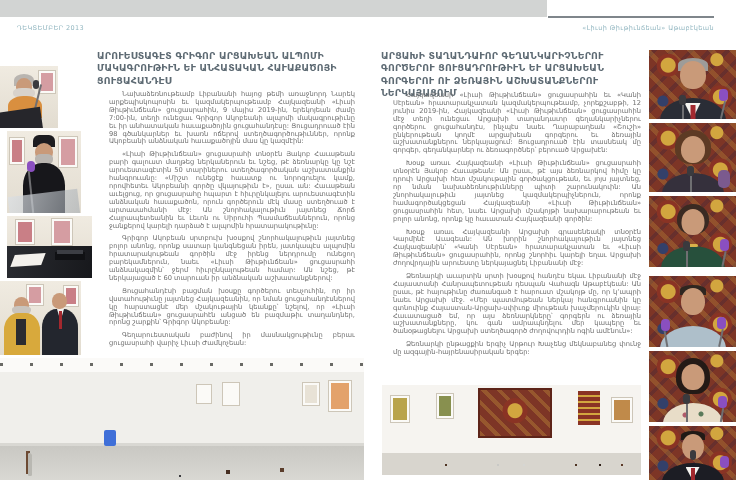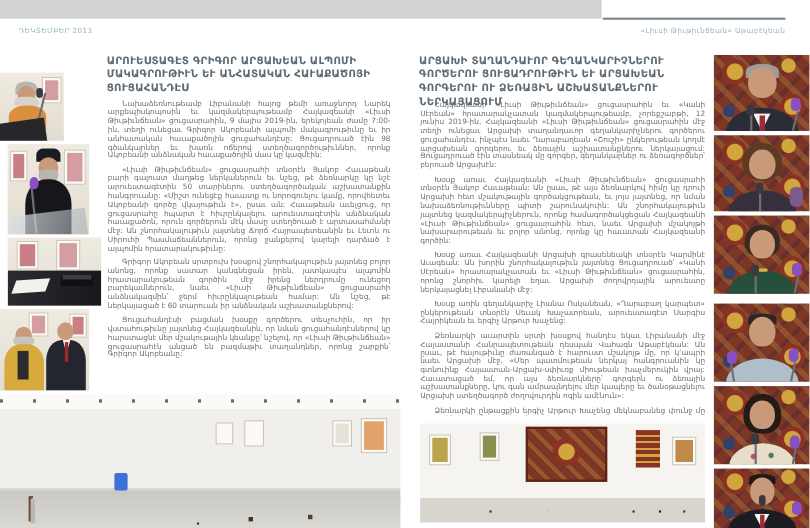--- a/index.html
+++ b/index.html
@@ -16,21 +16,21 @@
   .toprule{left:548px;top:16px;width:166px;height:2px;background:#7f868b;}
   .meta{font-size:6.5px;color:#93b7c1;letter-spacing:.4px;}
   .meta-left{left:17px;top:24px;}
   .meta-right{top:24px;right:22px;text-align:right;}
 
   
   .title{font-weight:bold;color:#5d6a73;font-size:9.3px;line-height:1.32;letter-spacing:.2px;}
   .title-left{left:97px;top:50px;width:262px;}
   .title-right{left:381px;top:50px;width:263px;}
   .bodycol{font-size:6.7px;line-height:1.18;color:#6e6e6e;text-align:justify;overflow:hidden;}
-  .bodycol p{margin:0 0 5px 1px;text-indent:13px;}
+  .bodycol p{margin:0 0 5px 12px;text-indent:13px;}
   .body-left{left:97px;top:91px;width:258px;height:256px;}
   .body-right{left:381px;top:92px;width:260px;height:286px;}
 
   
   .ph{position:absolute;overflow:hidden;background:#e8e4da;}
 
   
   .wallph{background:linear-gradient(#f0ebe1,#e2dcd0);}
   .frame{background:#fbfaf7;border:1px solid #cdc6b8;}
   .art{background:#d59da2;}
@@ -70,20 +70,21 @@
 <div class="abs meta meta-left">ԴԵԿՏԵՄԲԵՐ 2013</div>
 <div class="abs meta meta-right">«Լիւսի Թիւթիւնճեան» Աթաբէկեան</div>
 
 <div class="abs title title-left">ԱՐՈՒԵՍՏԱԳԷՏ ԳՐԻԳՈՐ ԱՐՑԱԽԵԱՆ ԱԼՊՈՄԻ ՄԱԿԱԳՐՈՒԹԻՒՆ ԵՒ ԱՆՀԱՏԱԿԱՆ ՀԱՒԱՔԱԾՈՅԻ ՑՈՒՑԱՀԱՆԴԷՍ</div>
 
 <div class="abs bodycol body-left">
   <p>Նախաձեռնութեամբ Լիբանանի հայոց թեմի առաջնորդ Նարեկ արքեպիսկոպոսին եւ կազմակերպութեամբ Հայկազեանի «Լիւսի Թիւթիւնճեան» ցուցասրահին, 9 մայիս 2019-ին, երեկոյեան ժամը 7:00-ին, տեղի ունեցաւ Գրիգոր Ակոբեանի ալպոմի մակագրութիւնը եւ իր անհատական հաւաքածոյին ցուցահանդէսը: Ցուցադրուած էին 98 գծանկարներ եւ խառն ոճերով ստեղծագործութիւններ, որոնք Ակոբեանի անձնական հաւաքածոյին մաս կը կազմէին:</p>
   <p>«Լիւսի Թիւթիւնճեան» ցուցասրահի տնօրէն Յակոբ Հաւաթեան բարի գալուստ մաղթեց ներկաներուն եւ նշեց, թէ ձեռնարկը կը նշէ արուեստագէտին 50 տարիներու ստեղծագործական աշխատանքին հանգրուանը: «Միշտ ունեցէք հաւատք ու նորոգուելու կամք, որովհետեւ Ակոբեանի գործը վկայութիւն է», ըսաւ ան: Հաւաթեան աւելցուց, որ ցուցասրահը հպարտ է հիւրընկալելու արուեստագէտին անձնական հաւաքածոն, որուն գործերուն մէկ մասը ստեղծուած է արտասահմանի մէջ: Ան շնորհակալութիւն յայտնեց Ճորճ Հայրապետեանին եւ Լեւոն ու Սիրուհի Պասմաճեաններուն, որոնց ջանքերով կարելի դարձած է ալպոմին հրատարակութիւնը:</p>
   <p>Գրիգոր Ակոբեան սրտբուխ խօսքով շնորհակալութիւն յայտնեց բոլոր անոնց, որոնք սատար կանգնեցան իրեն, յատկապէս ալպոմին հրատարակութեան գործին մէջ իրենց ներդրումը ունեցող բարեկամներուն, նաեւ «Լիւսի Թիւթիւնճեան» ցուցասրահի անձնակազմին՝ ջերմ հիւրընկալութեան համար: Ան նշեց, թէ ներկայացած է 60 տարուան իր անձնական աշխատանքներով:</p>
   <p>Ցուցահանդէսի բացման խօսքը գործերու տեսչուհին, որ իր վստահութիւնը յայտնեց Հայկազեանին, որ նման ցուցահանդէսներով կը հարստացնէ մեր մշակութային կեանքը՝ նշելով, որ «Լիւսի Թիւթիւնճեան» ցուցասրահէն անցած են բազմաթիւ տաղանդներ, որոնց շարքին՝ Գրիգոր Ակոբեանը:</p>
+  <p>Գեղարուեստական բաժինով իր մասնակցութիւնը բերաւ ցուցասրահի վարիչ Լիւսի Ժամկոչեան:</p>
 
 </div>
 
 <div class="ph wallph" style="left:0;top:66px;width:58px;height:62px">
   <i class="frame" style="right:2px;top:4px;width:16px;height:22px">
       <i class="art" style="left:2px;top:2px;right:2px;bottom:2px"></i>
     </i>
   <i style="left:14px;top:8px;width:20px;height:12px;border-radius:50% 50% 0 0;background:#b9b5b0"></i>
   <i class="head" style="left:16px;top:12px;width:16px;height:17px"></i>
   <i style="left:13px;top:22px;width:22px;height:10px;background:#d8d2cb;border-radius:40%"></i>
@@ -163,22 +164,21 @@
   <div class="gp" style="left:180px;bottom:2px"><span class="h" style="width:13px;height:13px;box-shadow:0 -2px 0 1px #3a3a3e"></span><span class="b" style="width:24px;height:40px;background:#3c5570"></span><span class="l" style="width:16px;height:44px;background:#41628c"></span></div>
   <div class="gp" style="left:228px;bottom:6px"><span class="h" style="width:11px;height:11px;box-shadow:0 -2px 0 2px #472f22"></span><span class="b" style="width:18px;height:36px;background:#23242a"></span><span class="l" style="width:11px;height:38px"></span></div>
   <div class="gp" style="left:282px;bottom:8px"><span class="h" style="width:11px;height:11px;box-shadow:0 -2px 0 2px #5b3d2b"></span><span class="b" style="width:19px;height:34px;background:#55575c"></span><span class="l" style="width:12px;height:36px;background:#d9d7d2"></span></div>
 </div>
 
 <div class="abs title title-right">ԱՐՑԱԽԻ ՏԱՂԱՆԴԱՒՈՐ ԳԵՂԱՆԿԱՐԻՉՆԵՐՈՒ ԳՈՐԾԵՐՈՒ ՑՈՒՑԱԴՐՈՒԹԻՒՆ ԵՒ ԱՐՑԱԽԵԱՆ ԳՈՐԳԵՐՈՒ ՈՒ ՁԵՌԱՅԻՆ ԱՇԽԱՏԱՆՔՆԵՐՈՒ ՆԵՐԿԱՅԱՑՈՒՄ</div>
 
 <div class="abs bodycol body-right">
   <p>Հայկազեանի «Լիւսի Թիւթիւնճեան» ցուցասրահին եւ «Կանի Սէրեան» հրատարակչատան կազմակերպութեամբ, չորեքշաբթի, 12 յունիս 2019-ին, Հայկազեանի «Լիւսի Թիւթիւնճեան» ցուցասրահին մէջ տեղի ունեցաւ Արցախի տաղանդաւոր գեղանկարիչներու գործերու ցուցահանդէս, ինչպէս նաեւ Ղարաբաղեան «Շուշի» ընկերութեան կողմէ արցախեան գորգերու եւ ձեռային աշխատանքներու ներկայացում: Ցուցադրուած էին տասնեակ մը գորգեր, գեղանկարներ ու ձեռագործներ՝ բերուած Արցախէն:</p>
   <p>Խօսք առաւ Հայկազեանի «Լիւսի Թիւթիւնճեան» ցուցասրահի տնօրէն Յակոբ Հաւաթեան: Ան ըսաւ, թէ այս ձեռնարկով հիմը կը դրուի Արցախի հետ մշակութային գործակցութեան, եւ յոյս յայտնեց, որ նման նախաձեռնութիւնները պիտի շարունակուին: Ան շնորհակալութիւն յայտնեց կազմակերպիչներուն, որոնք համագործակցեցան Հայկազեանի «Լիւսի Թիւթիւնճեան» ցուցասրահին հետ, նաեւ Արցախի մշակոյթի նախարարութեան եւ բոլոր անոնց, որոնք կը հաւատան Հայկազեանի գործին:</p>
-  <p>Խօսք առաւ Հայկազեանի Արցախի գրասենեակի տնօրէն Կարմինէ Աւագեան: Ան խորին շնորհակալութիւն յայտնեց Ցուցադրուած՝ «Կանի Սէրեան» հրատարակչատան եւ «Լիւսի Թիւթիւնճեան» ցուցասրահին, որոնց շնորհիւ կարելի եղաւ Արցախի ժողովրդային արուեստը ներկայացնել Լիբանանի մէջ:</p>
-  <p>Խօսք առին գեղանկարիչ Լիանա Ոսկանեան, «Ղարաբաղ կարպետ» ընկերութեան տնօրէն Սեւակ Խաչատրեան, արուեստագէտ Սարգիս Հայրիկեան եւ երգիչ Արթուր Խաչենց:</p>
+  <p>Խօսք առաւ Հայկազեանի Արցախի գրասենեակի տնօրէն Կարմինէ Աւագեան: Ան խորին շնորհակալութիւն յայտնեց Հայկազեանին՝ «Կանի Սէրեան» հրատարակչատան եւ «Լիւսի Թիւթիւնճեան» ցուցասրահին, որոնց շնորհիւ կարելի եղաւ Արցախի ժողովրդային արուեստը ներկայացնել Լիբանանի մէջ:</p>
   <p>Ձեռնարկի աւարտին սրտի խօսքով հանդէս եկաւ Լիբանանի մէջ Հայաստանի Հանրապետութեան դեսպան Վահագն Աթաբէկեան: Ան ըսաւ, թէ հայութիւնը ժառանգած է հարուստ մշակոյթ մը, որ կ՚ապրի նաեւ Արցախի մէջ. «Մեր պատմութեան ներկայ հանգրուանին կը գտնուինք Հայաստան-Արցախ-սփիւռք միութեան խաչմերուկին վրայ: Հաւատացած եմ, որ այս ձեռնարկները՝ գորգերն ու ձեռային աշխատանքները, կու գան ամրապնդելու մեր կապերը եւ ծանօթացնելու Արցախի ստեղծագործ ժողովուրդին ոգին ամէնուն»:</p>
   <p>Ձեռնարկի ընթացքին երգիչ Արթուր Խաչենց մեկնաբանեց փունջ մը ազգային-հայրենասիրական երգեր:</p>
 </div>
 
 <div class="ph carpet" style="left:649px;top:50px;width:87px;height:69px">
   <i style="left:50%;top:8px;transform:translateX(-50%);width:30px;height:13px;border-radius:50% 50% 0 0;background:#9d9c99"></i>
   <i class="head" style="left:50%;top:11px;transform:translateX(-50%);width:26px;height:28px"></i>
   <i class="torso" style="width:66px;height:26px;background:#2a2d36"></i>
   <i class="vshirt" style="width:16px;height:16px"></i>
   <i class="tie" style="width:5px;height:14px;background:#a32a30"></i>

